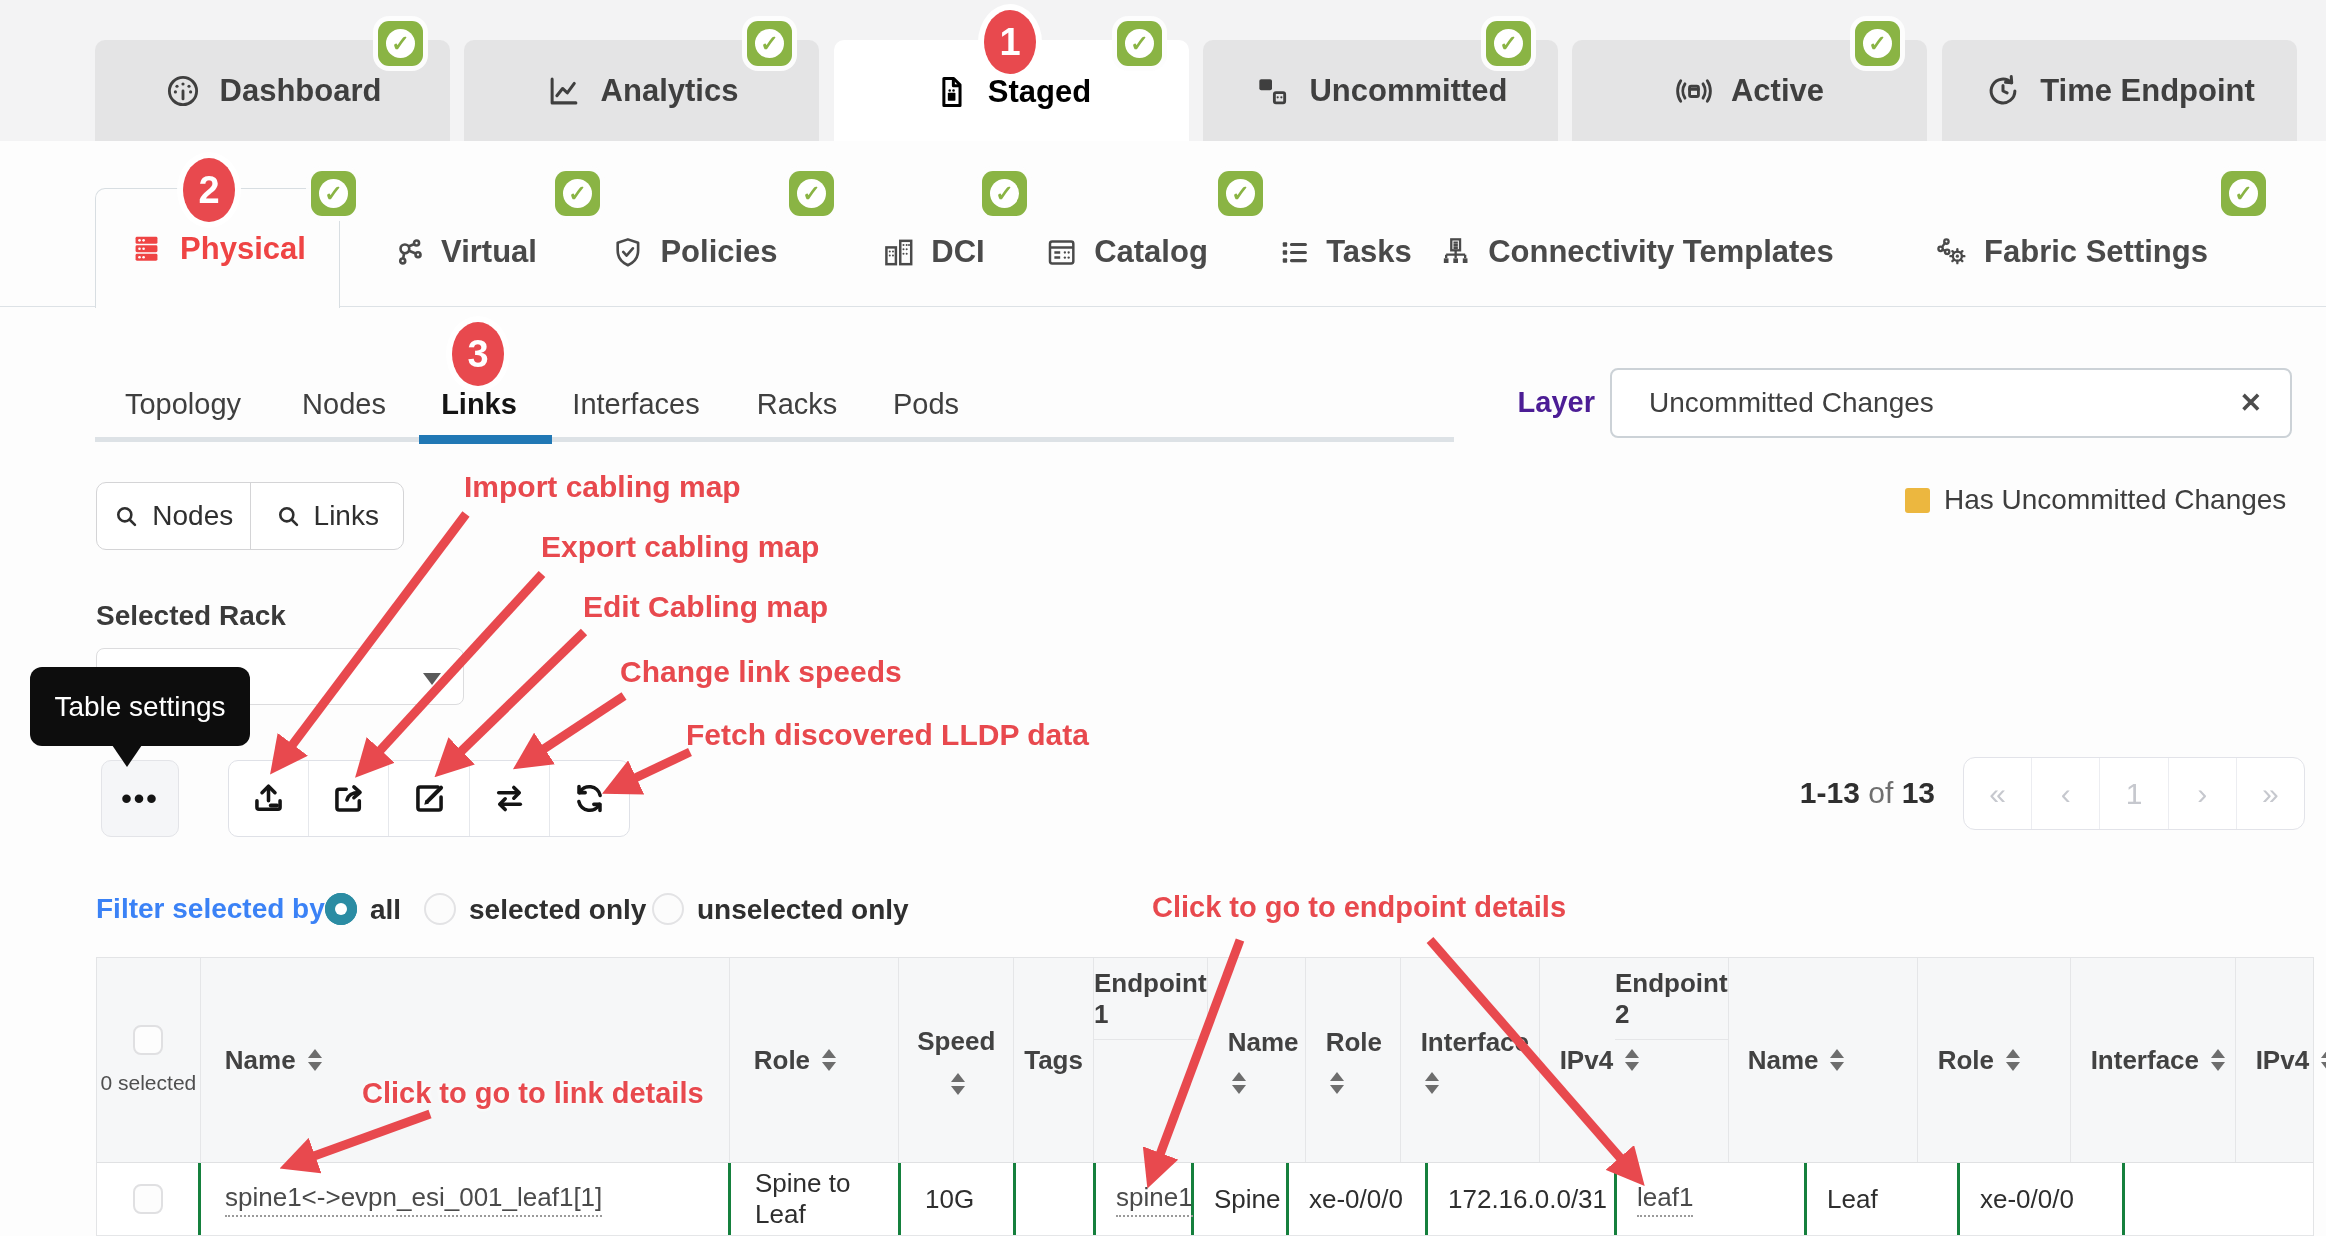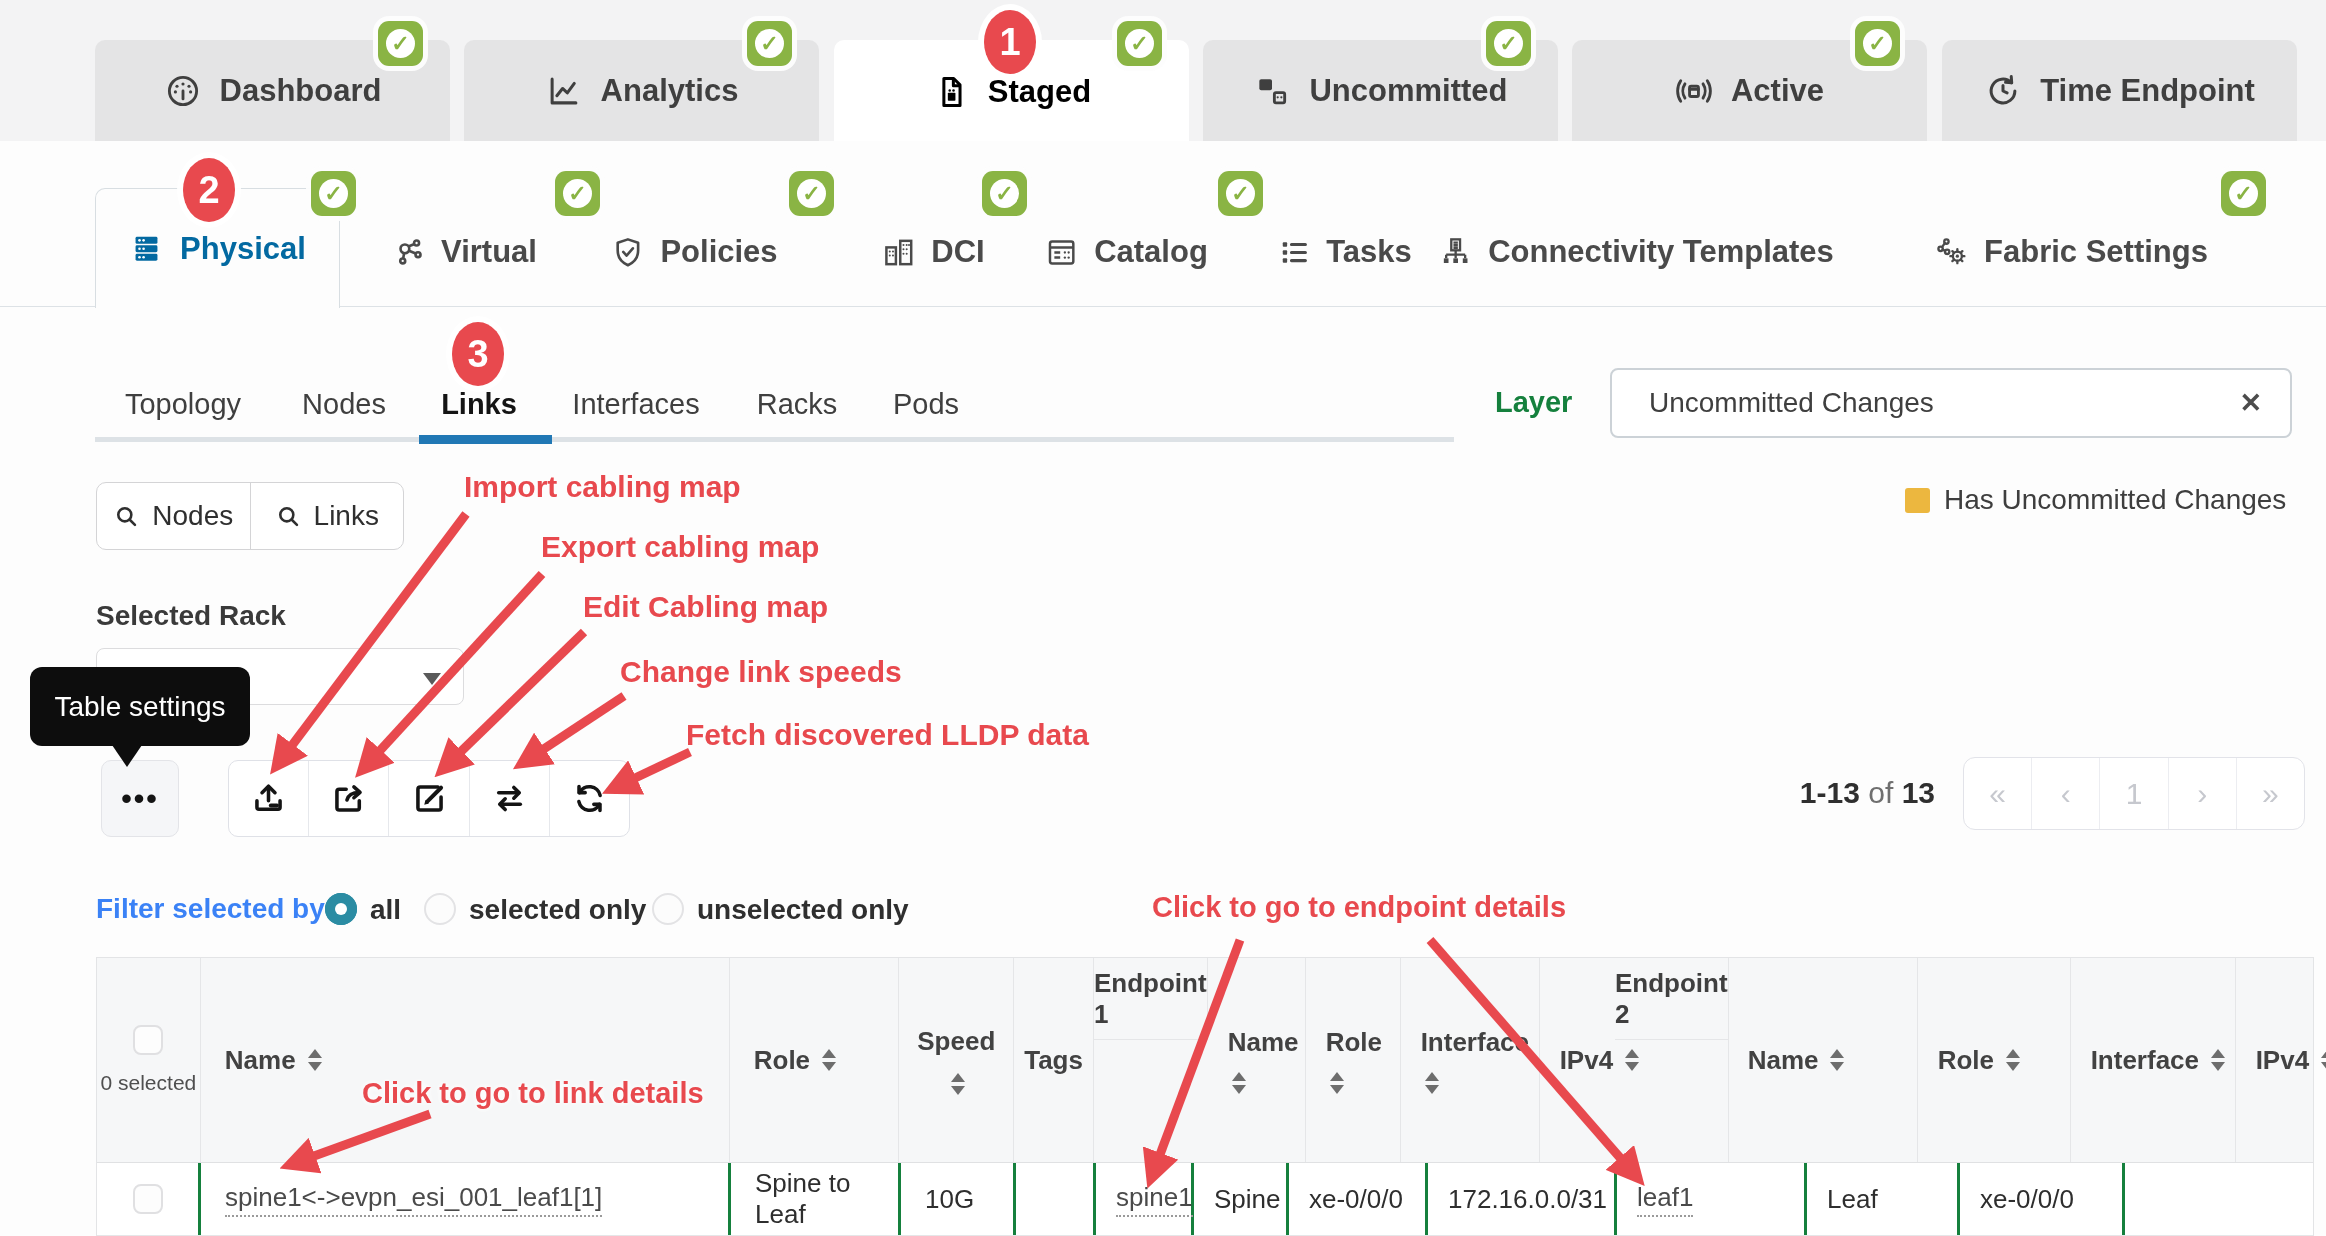--- a/index.html
+++ b/index.html
@@ -14,33 +14,33 @@
   .ttab .ticon svg{width:38px;height:38px}
   .check{position:absolute;top:-19px;right:27px;width:45px;height:45px;background:#8ab444;border-radius:11px;
          box-shadow:0 0 0 5px rgba(253,253,253,.95);display:flex;align-items:center;justify-content:center;z-index:4}
   .check i{width:29px;height:29px;background:#fff;border-radius:50%;color:#8ab444;font-style:normal;font-weight:900;
            font-size:22px;line-height:29px;text-align:center}
   .step{position:absolute;width:52px;height:64px;background:#e8494e;border-radius:50%;color:#fff;font-weight:800;
         font-size:38px;display:flex;align-items:center;justify-content:center;box-shadow:0 0 0 6px rgba(255,255,255,.95);z-index:6}
   
   .nav2{position:absolute;left:0;top:141px;width:2326px;height:165px;background:#fdfdfd;border-bottom:1px solid #dde2e6}
   .phys{position:absolute;left:95px;top:47px;width:243px;height:119px;background:#fdfdfd;border:1px solid #d8dee2;border-bottom:none;
-        border-radius:10px 10px 0 0;display:flex;align-items:center;justify-content:center;gap:16px;font-size:31px;font-weight:700;color:#0369a1;z-index:2;cursor:pointer}
+        border-radius:10px 10px 0 0;display:flex;align-items:center;justify-content:center;gap:16px;font-size:31px;font-weight:700;color:#ef4444;z-index:2;cursor:pointer}
   .r2tab{position:absolute;top:81px;transform:translateX(-50%);display:flex;align-items:center;gap:15px;height:60px;
          font-size:31px;font-weight:600;color:#4a4a4a;cursor:pointer;white-space:nowrap}
   .r2tab svg,.phys svg{width:35px;height:35px}
   .check.r2{right:auto;top:30px}
   
   .r3tab{position:absolute;top:380px;transform:translateX(-50%);height:48px;display:flex;align-items:center;
          font-size:29px;font-weight:500;color:#3f3f3f;cursor:pointer;z-index:3}
   .r3tab.active{font-weight:700;color:#141414}
   .r3line{position:absolute;left:95px;top:437px;width:1359px;height:5px;background:#dde2e6}
   .r3bar{position:absolute;left:419px;top:435px;width:133px;height:9px;background:#2178b5;z-index:3}
   
-  .layerlbl{position:absolute;left:1495px;top:386px;width:100px;text-align:left;font-size:29px;font-weight:700;color:#15803d}
+  .layerlbl{position:absolute;left:1495px;top:386px;width:100px;text-align:right;font-size:29px;font-weight:700;color:#4c1d95}
   .combo{position:absolute;left:1610px;top:368px;width:682px;height:70px;background:#fff;border:2px solid #ccd2d7;border-radius:8px;
          display:flex;align-items:center;justify-content:space-between;box-sizing:border-box;cursor:pointer}
   .combo .val{margin-left:37px;font-size:28px;color:#3f3f3f}
   .combo .x{margin-right:28px;font-size:27px;font-weight:900;color:#4c4c4c;cursor:pointer}
   .legend-sq{position:absolute;left:1905px;top:488px;width:25px;height:25px;background:#ecb73f;border-radius:3px}
   .legend-tx{position:absolute;left:1944px;top:484px;font-size:28px;font-weight:500;color:#3e3e3e}
   
   .sgrp{position:absolute;left:96px;top:482px;width:308px;height:68px;background:#fff;border:1px solid #d4d4d6;border-radius:10px;
         display:flex;box-sizing:border-box;overflow:hidden}
   .sbtn{flex:1;display:flex;align-items:center;justify-content:center;gap:12px;font-size:28px;font-weight:500;color:#2f2f2f;cursor:pointer}

